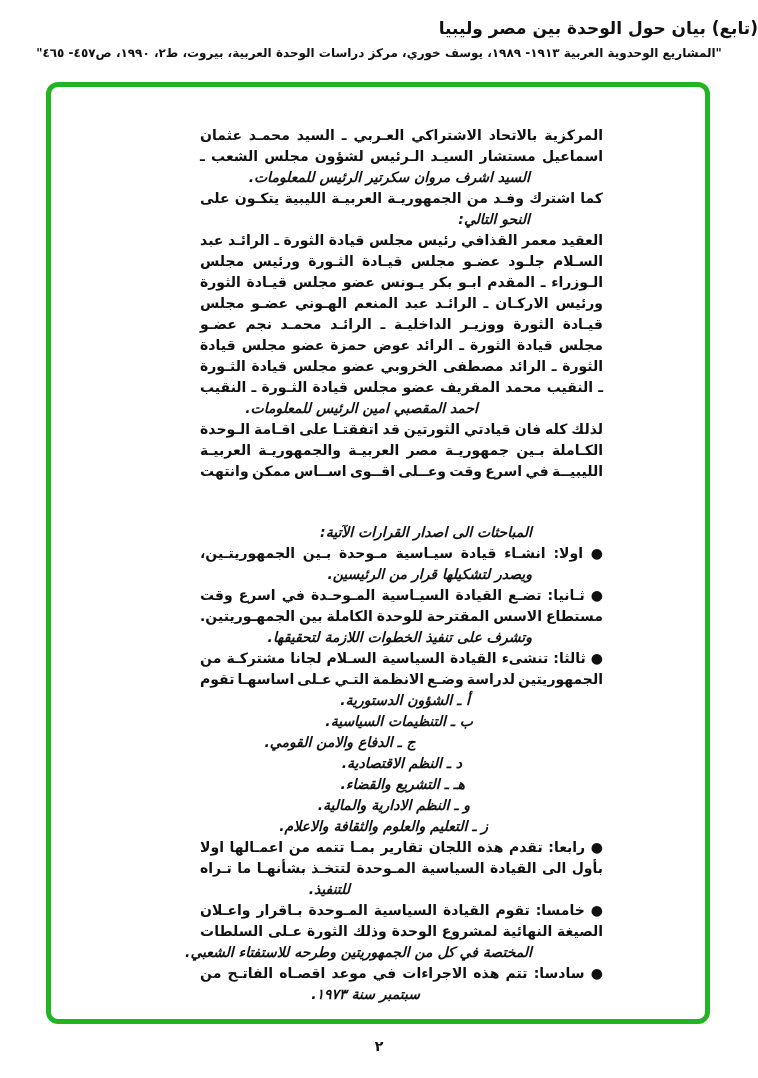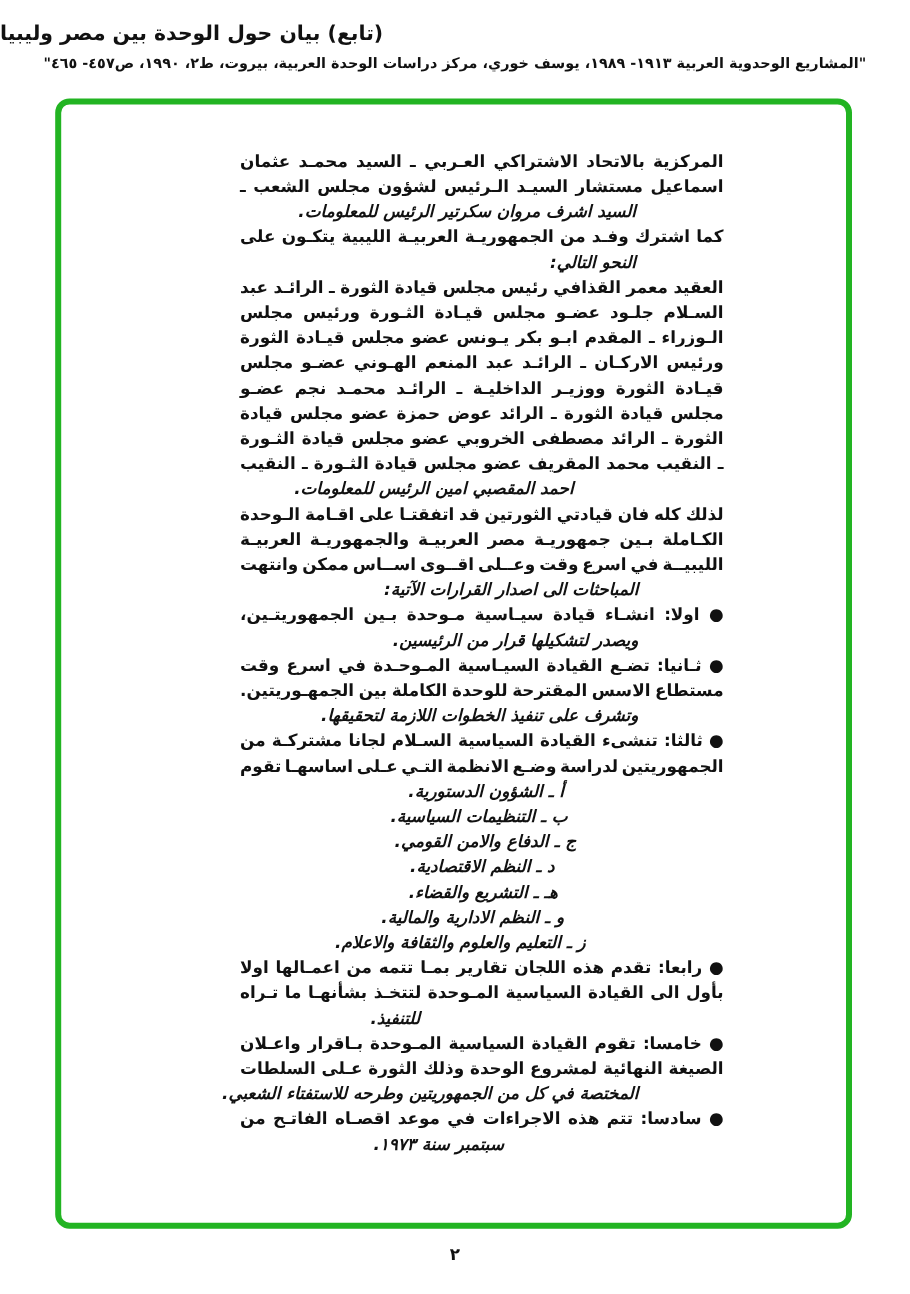--- a/index.html
+++ b/index.html
@@ -13,21 +13,21 @@
     position: relative;
     font-family: "DejaVu Sans", sans-serif;
     color: #111111;
     overflow: hidden;
   }
   .page-title {
     position: absolute;
     top: 18px;
     left: 0;
     width: 758px;
-    text-align: left;
+    text-align: right;
     direction: rtl;
     font-size: 17px;
     font-weight: bold;
   }
   .page-citation {
     position: absolute;
     top: 46px;
     left: 0;
     width: 758px;
     text-align: center;
@@ -245,21 +245,21 @@
         <span>الليبيــة</span>
         <span>في</span>
         <span>اسرع</span>
         <span>وقت</span>
         <span>وعــلى</span>
         <span>اقــوى</span>
         <span>اســاس</span>
         <span>ممكن</span>
         <span>وانتهت</span>
       </div>
-      <div class="line plain" style="padding-right: 71px;">المباحثات الى اصدار القرارات الآتية:</div>
+      <div class="line plain" style="padding-right: 71px; margin-top: 40px;">المباحثات الى اصدار القرارات الآتية:</div>
       <div class="line just">
         <span>●</span>
         <span>اولا:</span>
         <span>انشـاء</span>
         <span>قيادة</span>
         <span>سيـاسية</span>
         <span>مـوحدة</span>
         <span>بـين</span>
         <span>الجمهوريتـين،</span>
       </div>
@@ -301,21 +301,21 @@
         <span>لدراسة</span>
         <span>وضـع</span>
         <span>الانظمة</span>
         <span>التـي</span>
         <span>عـلى</span>
         <span>اساسهـا</span>
         <span>تقوم</span>
       </div>
       <div class="line plain" style="padding-right: 133px;">أ ـ الشؤون الدستورية.</div>
       <div class="line plain" style="padding-right: 130px;">ب ـ التنظيمات السياسية.</div>
-      <div class="line plain" style="padding-right: 123px;">ج ـ الدفاع والامن القومي.</div>
+      <div class="line plain" style="padding-right: 123px; text-align: center;">ج ـ الدفاع والامن القومي.</div>
       <div class="line plain" style="padding-right: 141px;">د ـ النظم الاقتصادية.</div>
       <div class="line plain" style="padding-right: 138px;">هـ ـ التشريع والقضاء.</div>
       <div class="line plain" style="padding-right: 133px;">و ـ النظم الادارية والمالية.</div>
       <div class="line plain" style="padding-right: 115px;">ز ـ التعليم والعلوم والثقافة والاعلام.</div>
       <div class="line just">
         <span>●</span>
         <span>رابعا:</span>
         <span>تقدم</span>
         <span>هذه</span>
         <span>اللجان</span>

